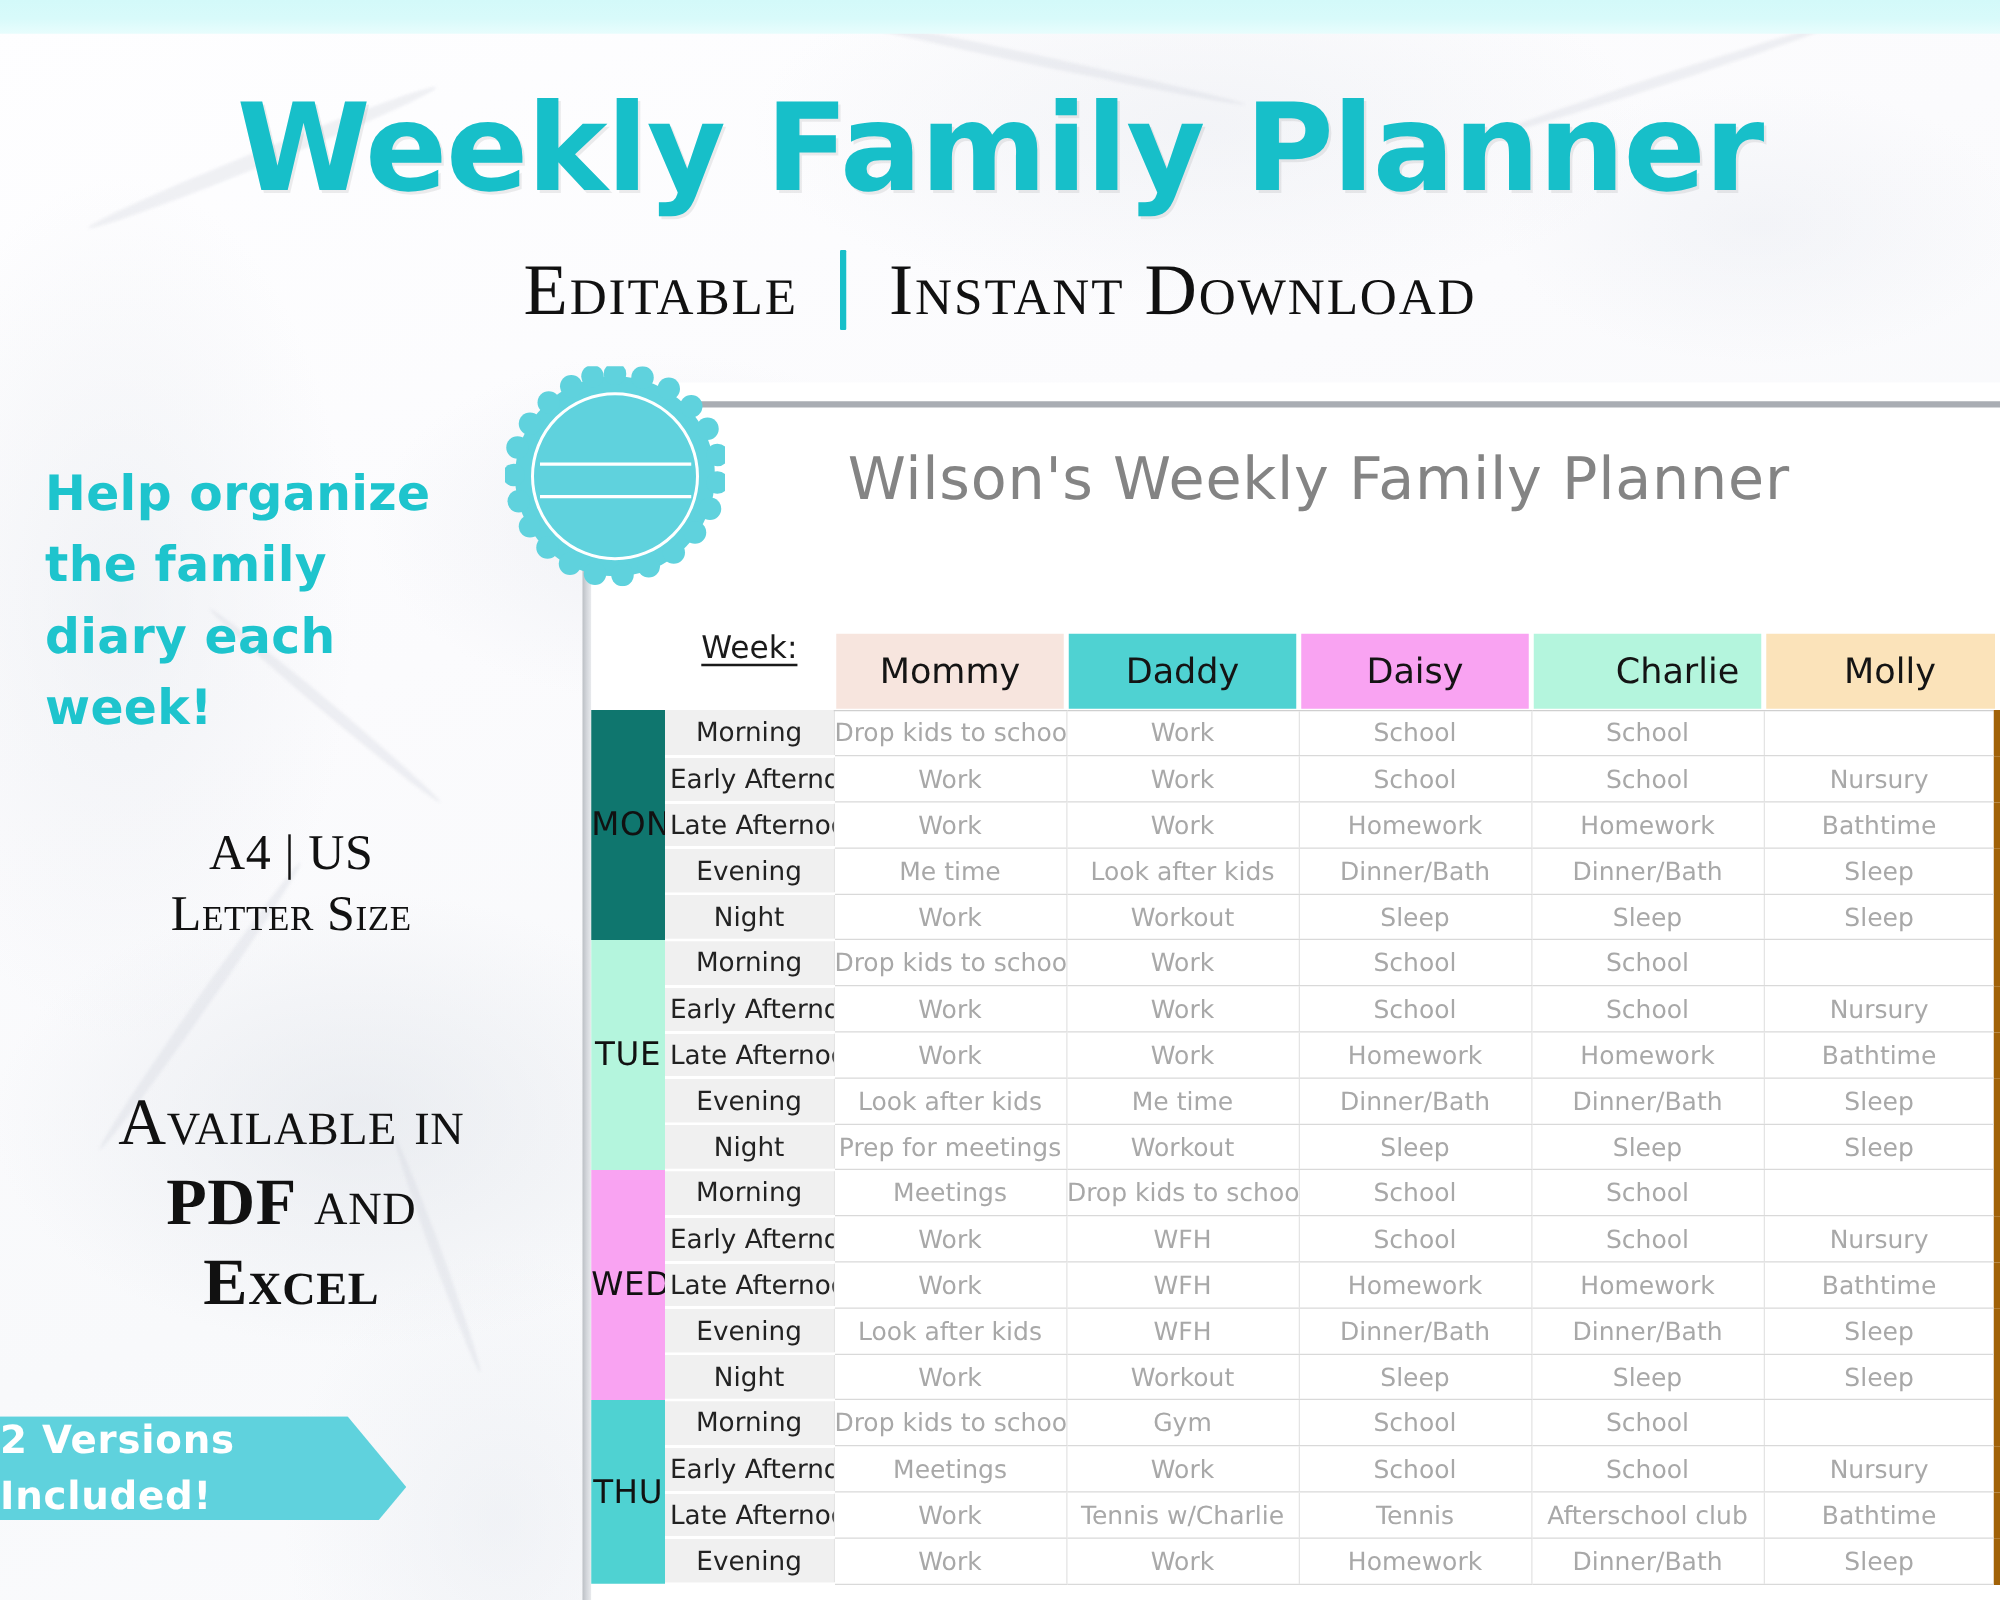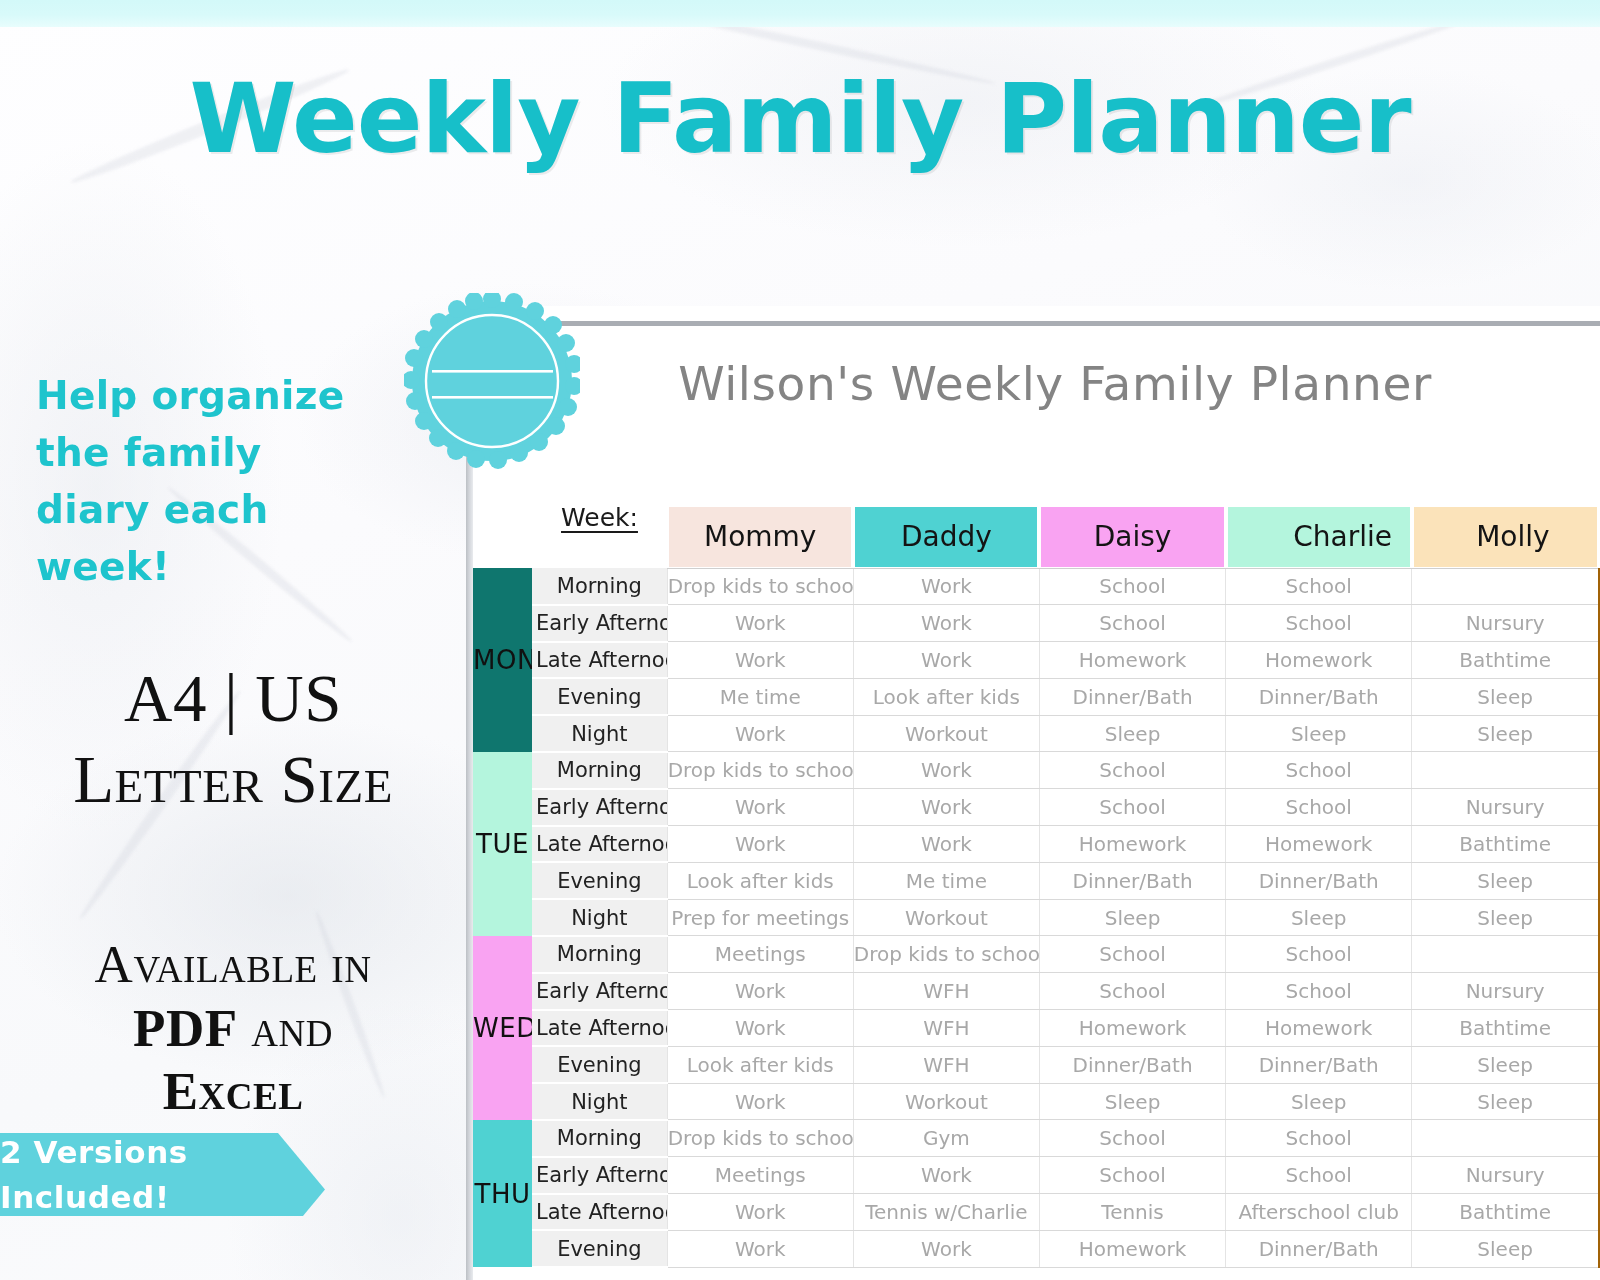--- a/index.html
+++ b/index.html
@@ -81,21 +81,21 @@
     font-size: 39px;
     line-height: 1.46;
     color: #1ec4cd;
     text-align: left;
     padding: 38px 36px 0 36px;
     letter-spacing: .3px;
   }
   #size-text {
     font-family: "Liberation Serif", serif;
     font-variant: small-caps;
-    font-size: 67px;
+    font-size: 40px;
     line-height: 1.22;
     color: #111;
     text-align: center;
     margin-top: 62px;
     letter-spacing: .5px;
   }
   #avail-text {
     font-family: "Liberation Serif", serif;
     font-variant: small-caps;
     font-size: 53px;
@@ -222,39 +222,44 @@
     border-bottom: 2px solid #ffffff;
     padding: 0 4px;
   }
   table.sched tr.body td.daycell {
     border: none;
     font-family: "DejaVu Sans", sans-serif;
     font-size: 26px;
     color: #111;
     letter-spacing: .5px;
   }
-  table.sched tr.body td.lastcol { border-right: 2px solid #a16207; }
+  table.sched tr.body td.lastcol { border-right: 6px solid #a16207; }
   tr.daystart td.bodycell { border-top: 1px solid #cfcfcf; }
 </style>
 </head>
 <body>
 
 <div id="page">
 
   <div class="vein" style="left:60px;top:120px;width:300px;height:12px;transform:rotate(-22deg);"></div>
   <div class="vein" style="left:140px;top:560px;width:240px;height:9px;transform:rotate(40deg);"></div>
   <div class="vein" style="left:20px;top:800px;width:280px;height:10px;transform:rotate(-55deg);"></div>
   <div class="vein" style="left:620px;top:40px;width:380px;height:8px;transform:rotate(12deg);"></div>
   <div class="vein" style="left:1180px;top:60px;width:300px;height:8px;transform:rotate(-18deg);"></div>
   <div class="vein" style="left:250px;top:1000px;width:200px;height:8px;transform:rotate(70deg);"></div>
 
   <div id="topbar"></div>
 
   <div id="main-title">Weekly Family Planner</div>
 
+  <div id="subtitle-row">
+    <span class="sub-serif">Editable</span>
+    <span id="sub-divider"></span>
+    <span class="sub-serif">Instant Download</span>
+  </div>
 
   <div id="left-col">
     <div id="help-text">
       <div>Help organize</div>
       <div>the family</div>
       <div>diary each</div>
       <div>week!</div>
     </div>
     <div id="size-text">
       <div>A4 | US</div>

